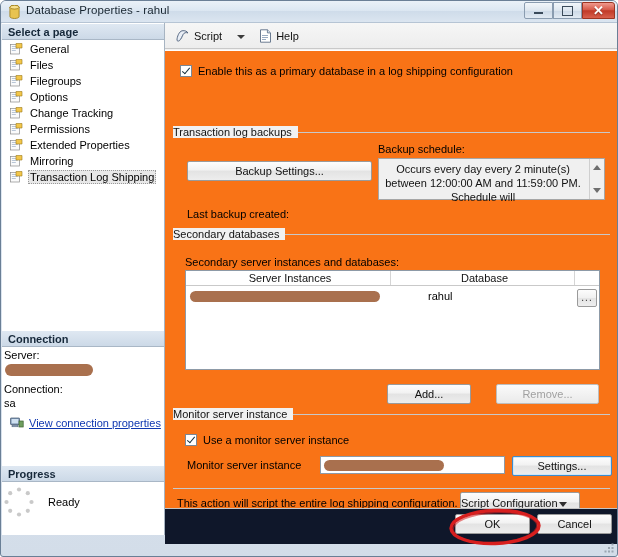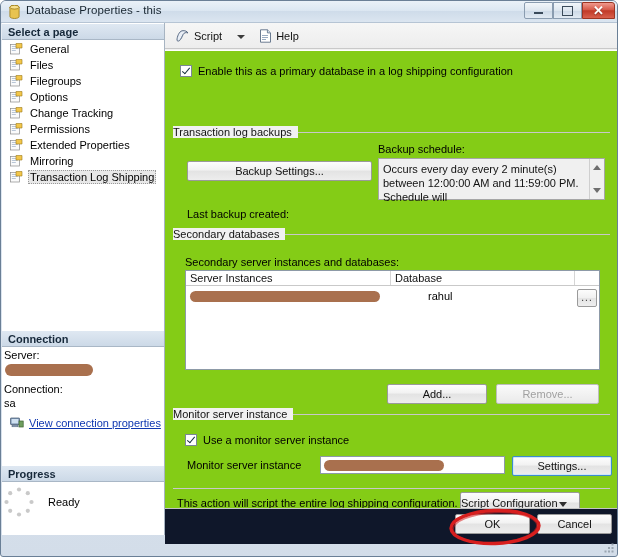--- a/index.html
+++ b/index.html
@@ -216,23 +216,24 @@
     border-left: 4px solid transparent;
     border-right: 4px solid transparent;
     border-top: 4px solid #3c3c3c;
     margin: 2px 0 0 7px;
   }
 
   #mainarea {
     position: absolute;
     left: 0; top: 27px;
     width: 452px; height: 458px;
-    background: #84cc16;
+    background: #f97316;
     border-top: 1px solid #ffffff;
     box-sizing: border-box;
+    text-align: center;
   }
 
   #buttonbar {
     position: absolute;
     left: 0; top: 485px;
     width: 452px; height: 36px;
     border-top: 1px solid #c4c4c4;
     background: #0f172a;
     box-sizing: border-box;
   }
@@ -439,21 +440,21 @@
 <body>
 
 <div id="window">
 
   <div id="titlebar">
     <svg id="title-icon" viewBox="0 0 11 14">
       <ellipse cx="5.5" cy="2.2" rx="4.6" ry="1.9" fill="#f0cf63" stroke="#9c7b16" stroke-width="0.8"></ellipse>
       <path d="M0.9 2.2 L0.9 11.6 C0.9 12.7 3 13.5 5.5 13.5 C8 13.5 10.1 12.7 10.1 11.6 L10.1 2.2 Z" fill="#e8c350" stroke="#9c7b16" stroke-width="0.8"></path>
       <ellipse cx="5.5" cy="2.2" rx="4.6" ry="1.9" fill="#f7e08e" stroke="#9c7b16" stroke-width="0.8"></ellipse>
     </svg>
-    <div id="title-text">Database Properties - this</div>
+    <div id="title-text">Database Properties - rahul</div>
 
     <div class="win-btn" id="btn-min">
       <span class="win-glyph">
           <span class="min-bar"></span>
         </span>
     </div>
     <div class="win-btn" id="btn-max">
       <span class="win-glyph">
           <span class="max-sq"></span>
         </span>
@@ -672,21 +673,21 @@
             <div class="gh-cell" id="gh-db">Database</div>
             <div class="gh-cell" id="gh-last"></div>
           </div>
           <div id="grid-row">
             <span id="row-redact"></span>
             <span id="row-db">rahul</span>
             <span id="row-ellipsis">...</span>
           </div>
         </div>
 
-        <div class="btn" style="left:222px; top:333px; width:100px; height:20px;">Add...</div>
+        <div class="btn" style="left:222px; top:333px; width:84px; height:20px;">Add...</div>
         <div class="btn disabled" style="left:331px; top:333px; width:103px; height:20px;">Remove...</div>
 
         <div class="groupbox" style="left:8px; top:357px; width:437px; height:12px;">
           <div class="gb-line"></div>
           <div class="gb-title">Monitor server instance</div>
         </div>
 
         <div class="chk-row" style="left:20px; top:383px;">
           <span class="checkbox checked"></span>
           <span class="chk-label">Use a monitor server instance</span>

